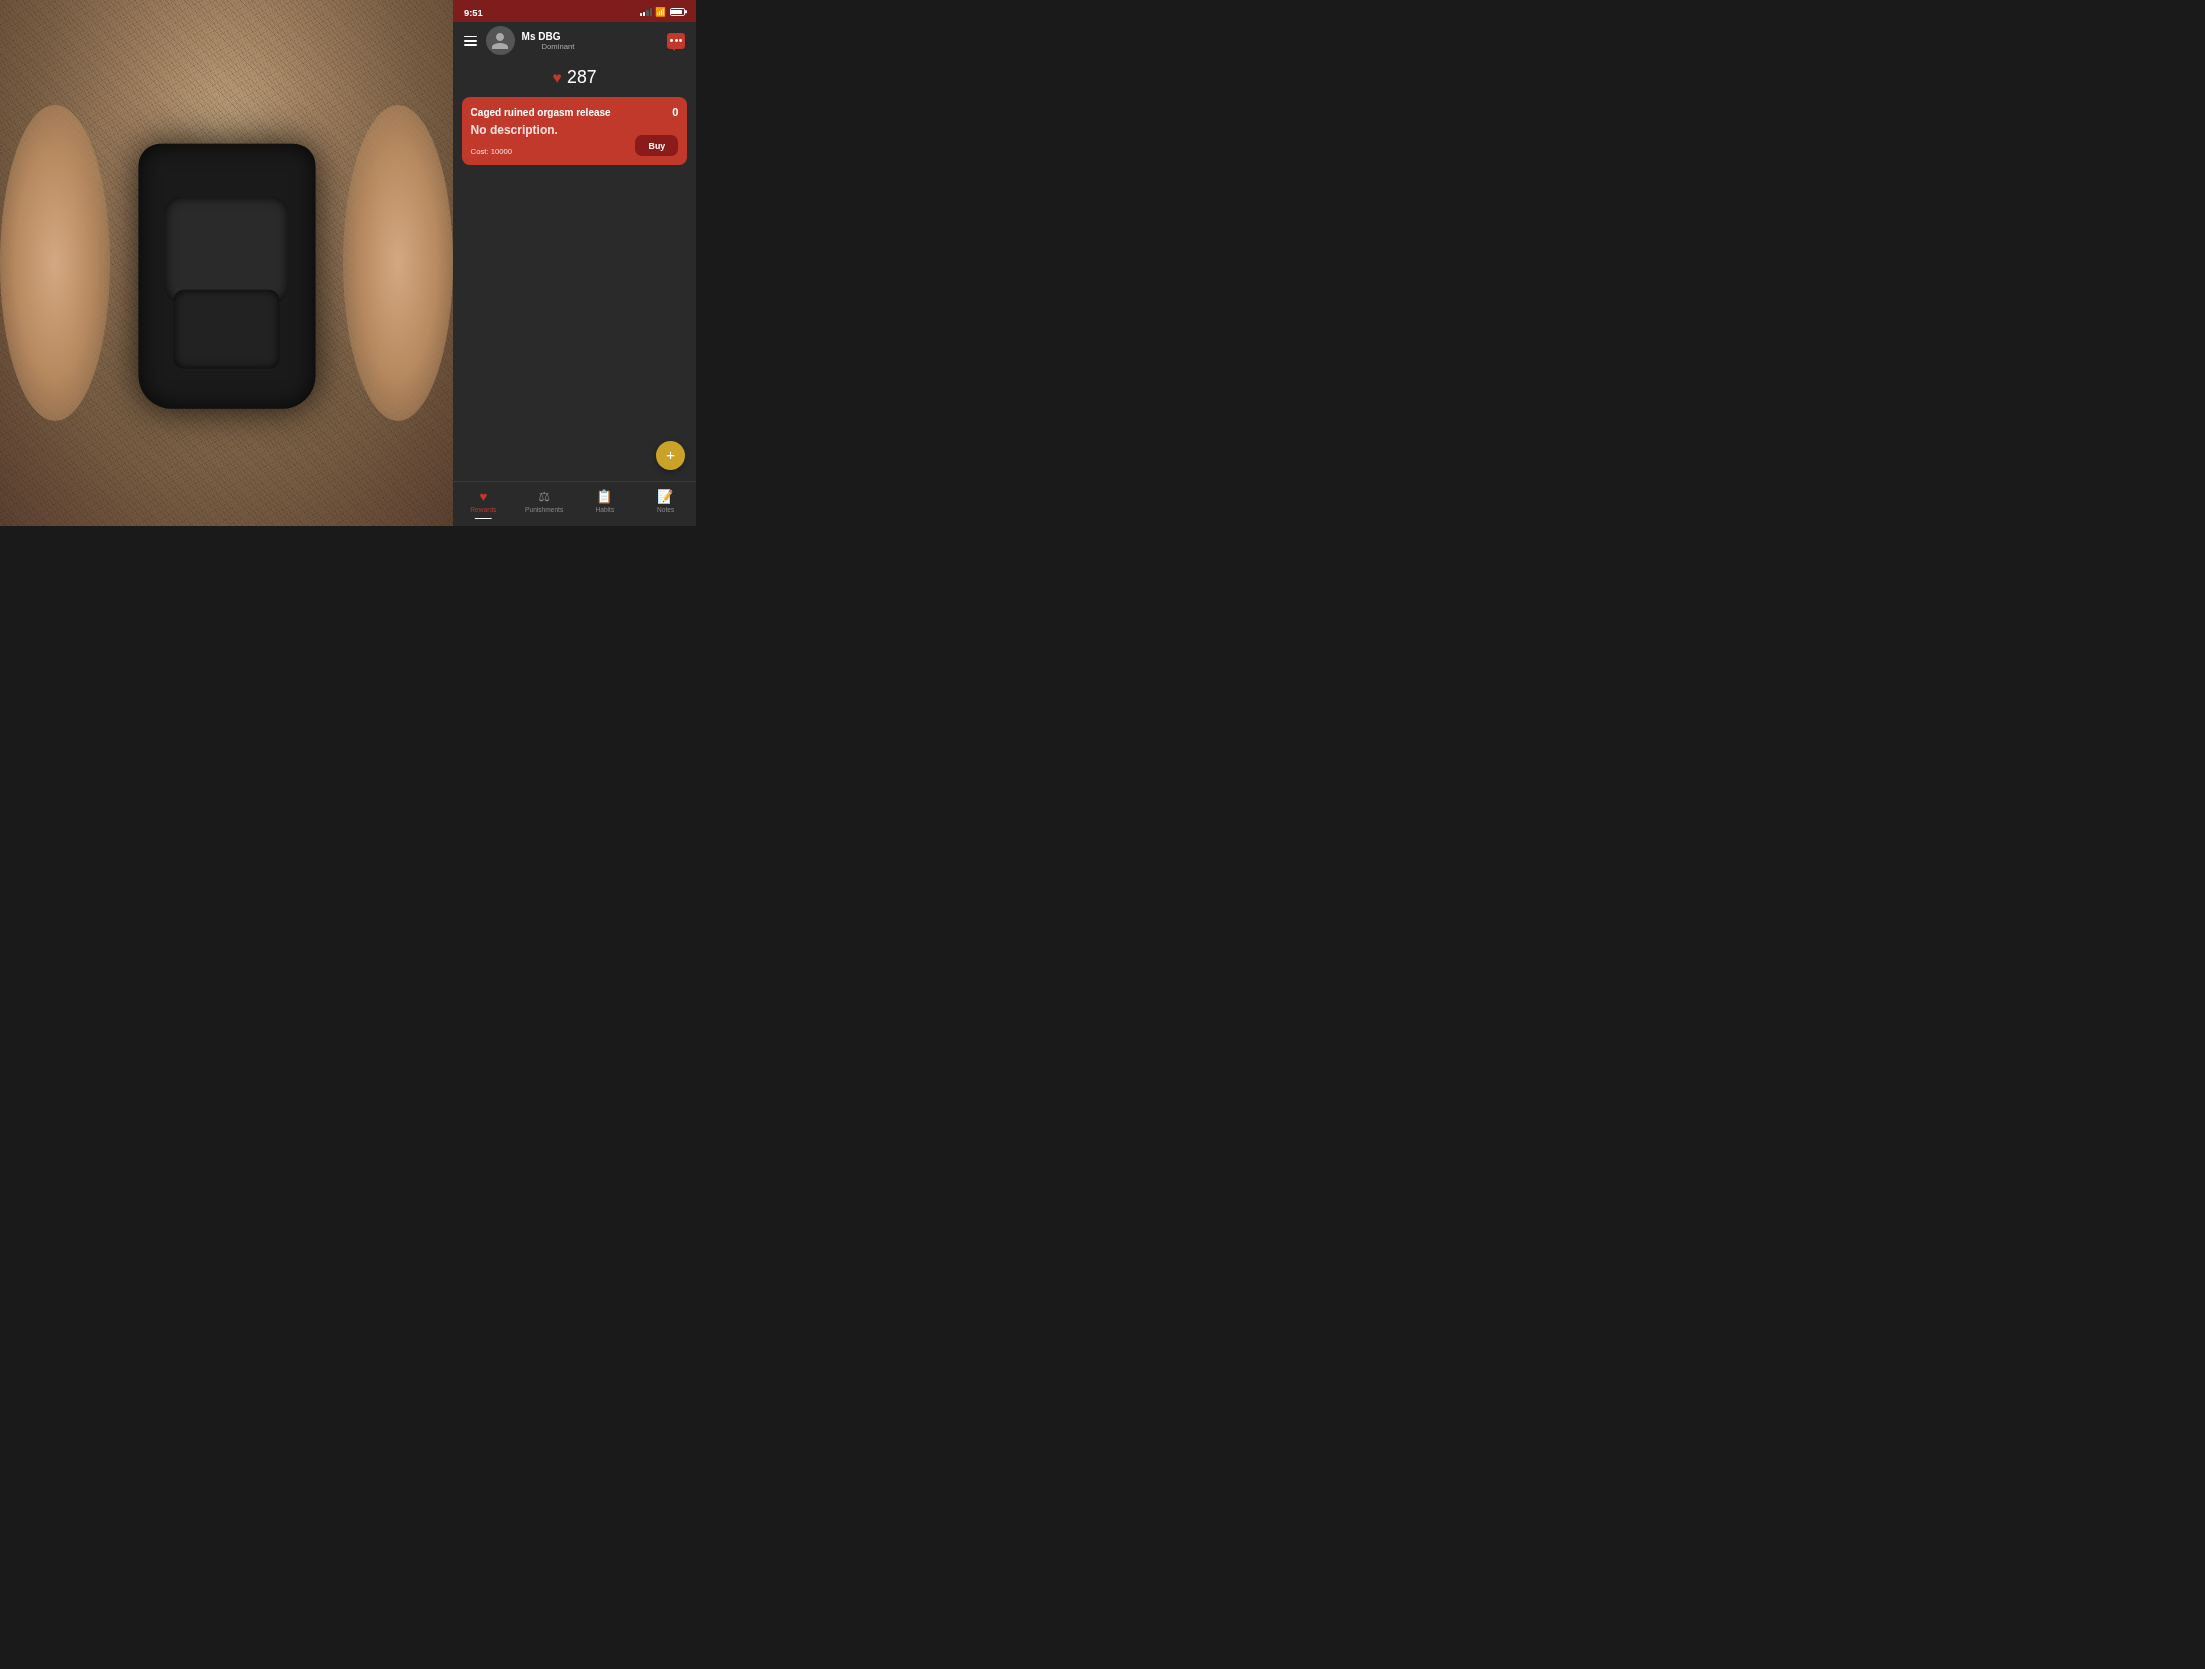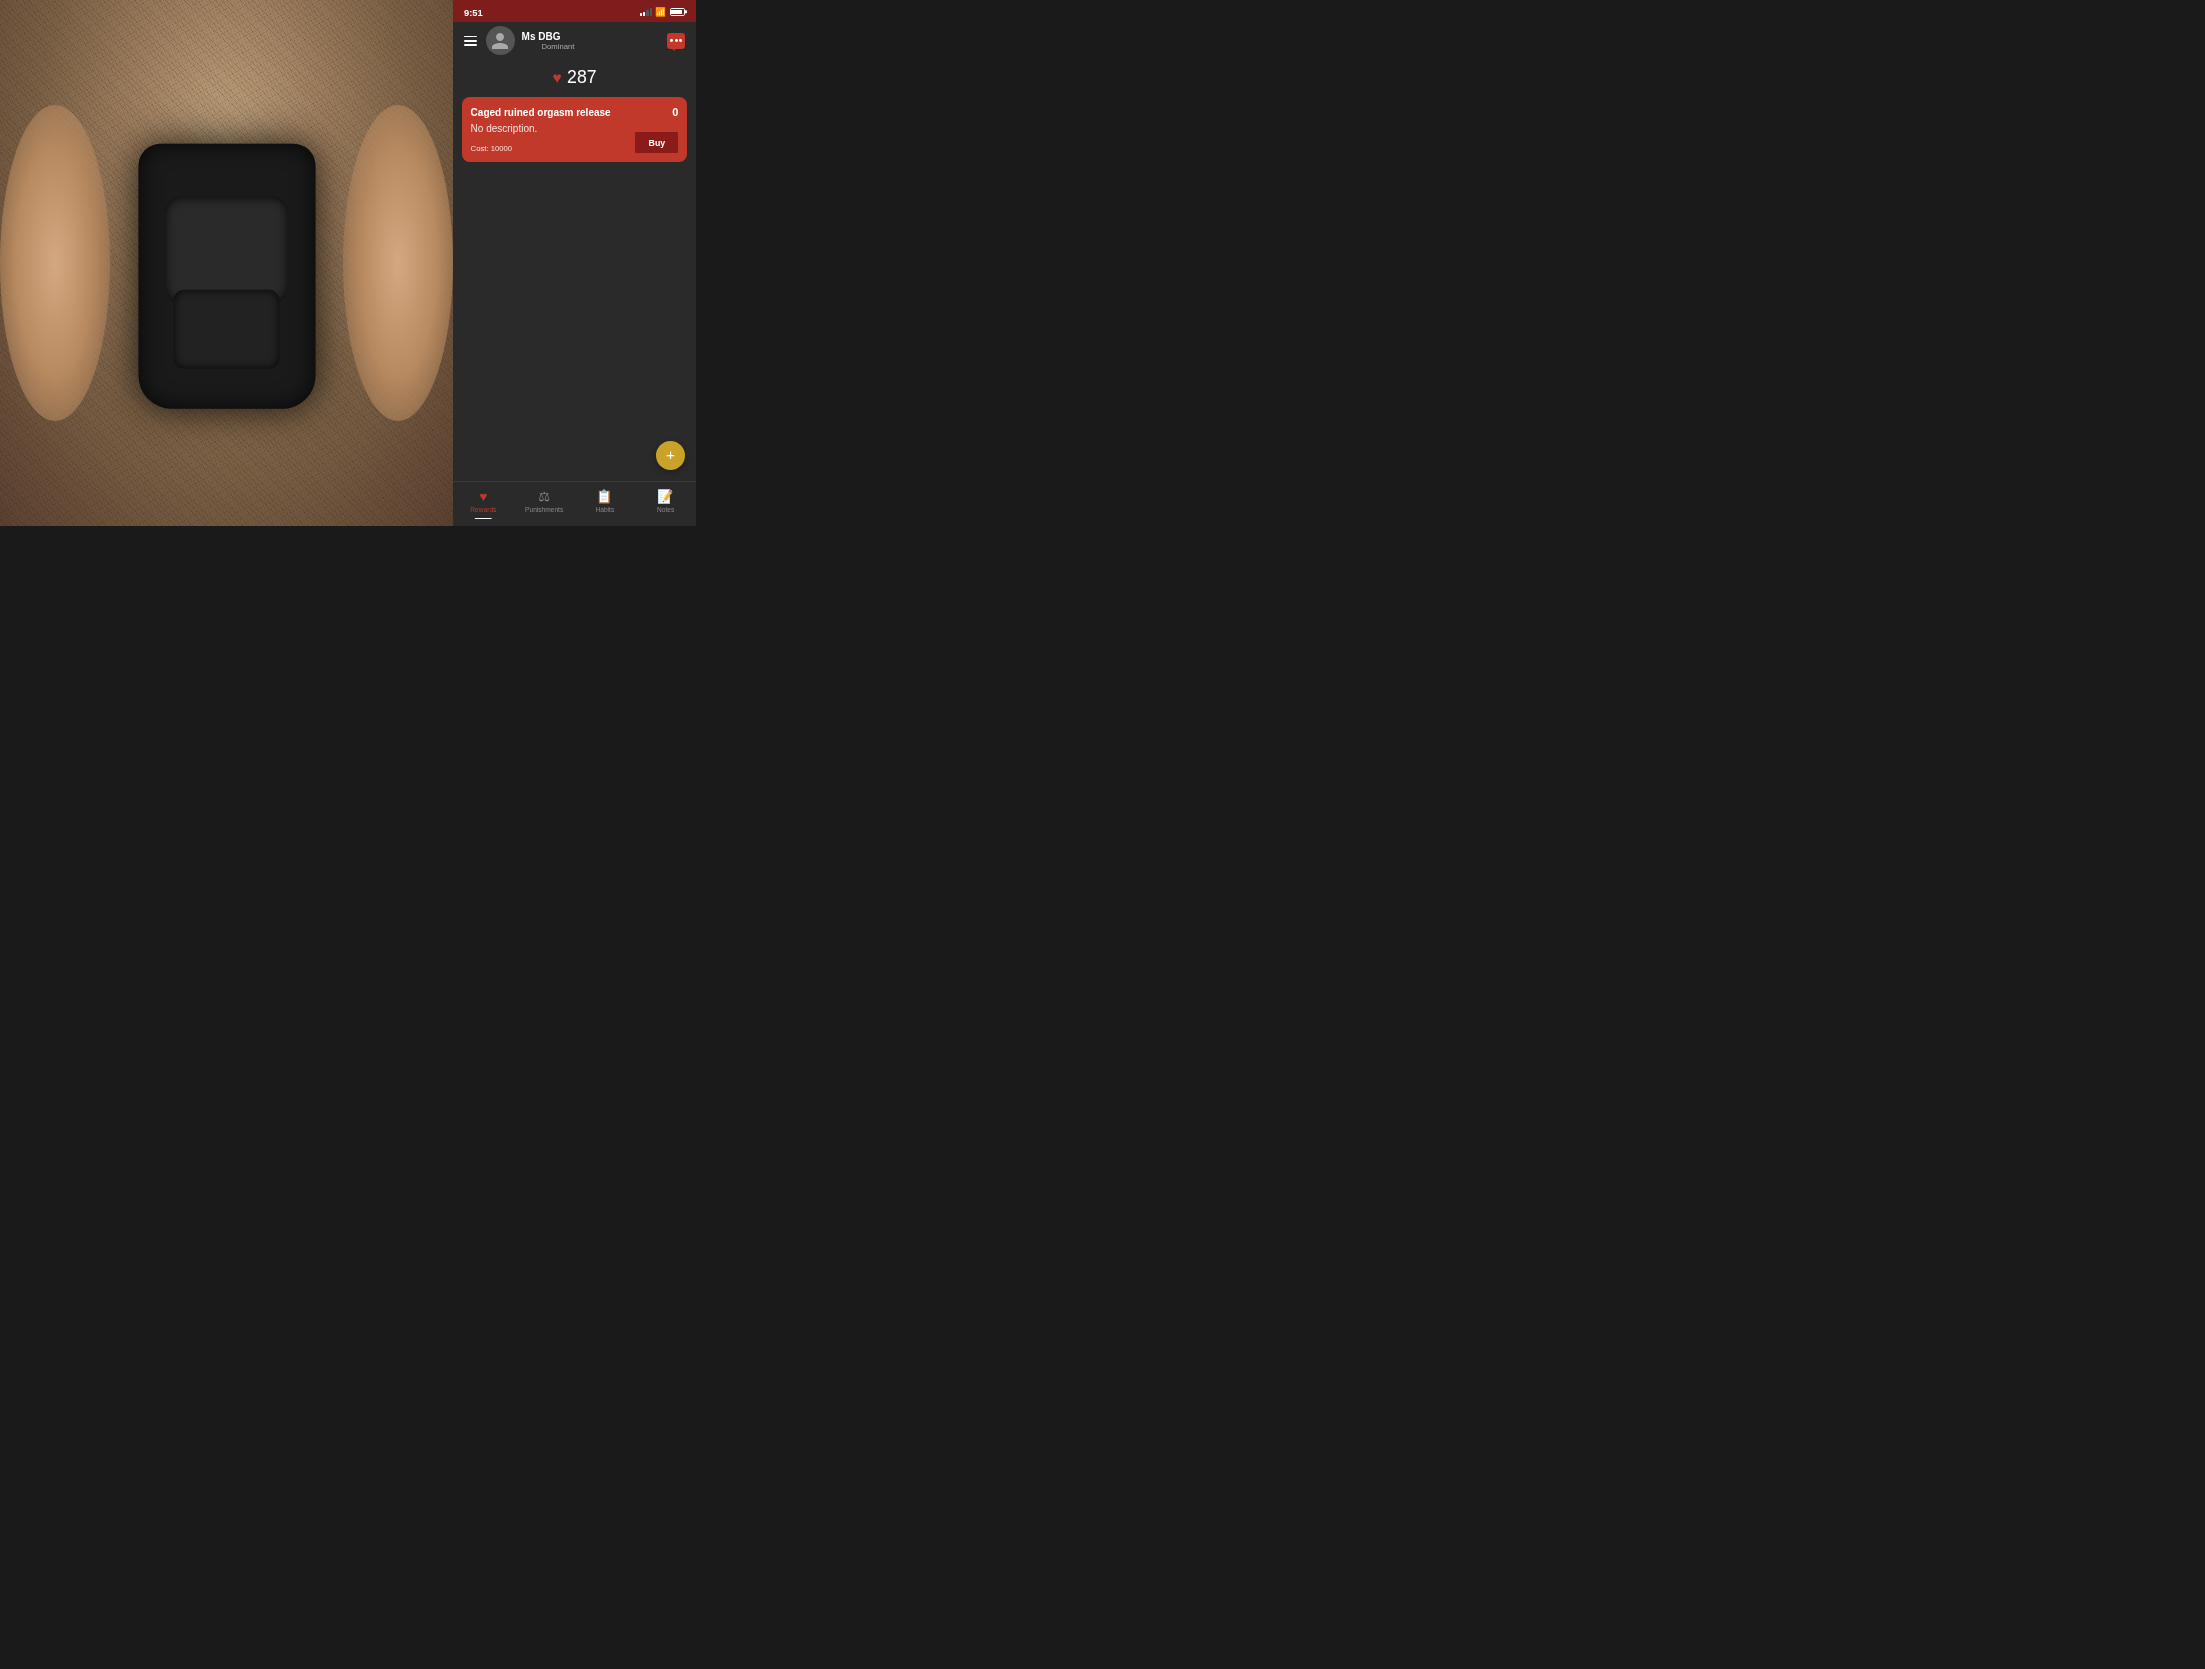--- a/index.html
+++ b/index.html
@@ -301,33 +301,34 @@
       font-weight: 600;
       color: white;
       margin-left: 6.6px;
     }
     .reward-card-footer {
       display: flex;
       justify-content: space-between;
       align-items: flex-end;
     }
     .reward-desc {
-      font-size: 10px;
+      font-size: 12px;
       color: rgba(255,255,255,0.85);
+      font-weight: bold;
     }
     .reward-cost {
       font-size: 7.7px;
       color: rgba(255,255,255,0.85);
       margin-top: 10px;
     }
     .buy-button {
       background: #8b1a1a;
       color: white;
       border: none;
-      border-radius: 1px;
+      border-radius: 7px;
       padding: 5.5px 13.2px;
       font-size: 8.8px;
       font-weight: 600;
       cursor: pointer;
     }
 
     
     .content-spacer {
       flex: 1;
     }

